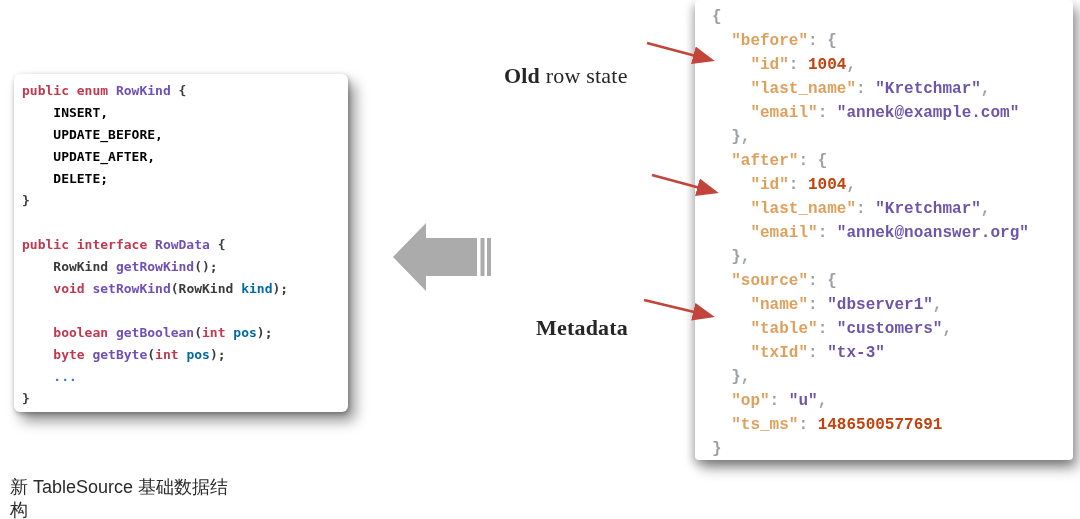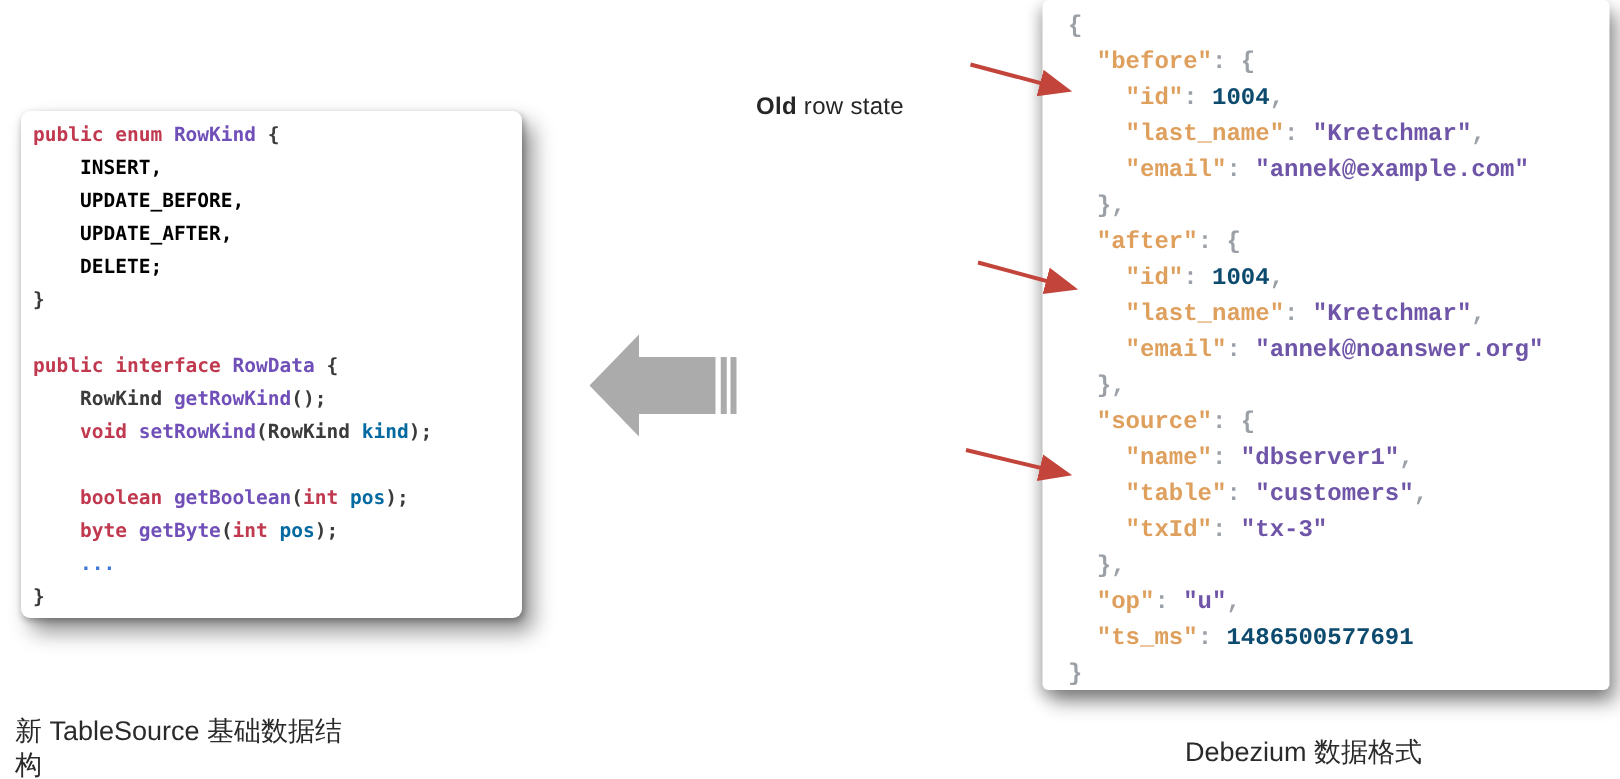--- a/index.html
+++ b/index.html
@@ -24,24 +24,25 @@
   .json-card pre.listing{
     padding:5px 0 0 17px;
     font:bold 16px/24px "Liberation Mono",monospace;color:#9aa0a6;
   }
   .line{white-space:pre;}
   
   .c-kw{color:#c0394f;} .c-ty{color:#7050b8;} .c-cn{color:#000000;}
   .c-pm{color:#0369a1;} .c-pl{color:#3b3b3b;} .c-el{color:#3e78d8;}
   
   .j-key{color:#dfa05e;} .j-pn{color:#9aa0a6;}
-  .j-str{color:#6f55a8;} .j-num{color:#0c4a6e;text-align:center;}
+  .j-str{color:#6f55a8;} .j-num{color:#c2410c;text-align:center;}
   .anno{
-    position:absolute;font-size:16px;color:#262626;letter-spacing:.2px;
+    position:absolute;font-size:22px;color:#262626;letter-spacing:.2px;
     white-space:nowrap;
+    font-family:Liberation Serif, serif;
   }
   .anno b{font-weight:bold;}
   .anno-old{left:504px;top:63px;}
   .anno-new{left:504px;top:195px;}
   .anno-meta{left:536px;top:315px;font-weight:bold;}
   .caption{position:absolute;color:#2a2a2a;font-size:18px;line-height:23px;}
   .caption-left{left:10px;top:476px;width:228px;text-align:left;}
   .caption-right{left:790px;top:490px;white-space:nowrap;}
   svg.overlay{position:absolute;left:0;top:0;pointer-events:none;}
 </style>
@@ -56,25 +57,25 @@
 
   <div class="caption caption-left">
     <div>新 TableSource 基础数据结</div>
     <div>构</div>
   </div>
 
   <section class="card json-card">
     <pre class="listing" id="json-lines"><div class="line"><span class="j-pn">{</span></div><div class="line"><span class="j-key">  "before"</span><span class="j-pn">: {</span></div><div class="line"><span class="j-key">    "id"</span><span class="j-pn">: </span><span class="j-num">1004</span><span class="j-pn">,</span></div><div class="line"><span class="j-key">    "last_name"</span><span class="j-pn">: </span><span class="j-str">"Kretchmar"</span><span class="j-pn">,</span></div><div class="line"><span class="j-key">    "email"</span><span class="j-pn">: </span><span class="j-str">"annek@example.com"</span></div><div class="line"><span class="j-pn">  },</span></div><div class="line"><span class="j-key">  "after"</span><span class="j-pn">: {</span></div><div class="line"><span class="j-key">    "id"</span><span class="j-pn">: </span><span class="j-num">1004</span><span class="j-pn">,</span></div><div class="line"><span class="j-key">    "last_name"</span><span class="j-pn">: </span><span class="j-str">"Kretchmar"</span><span class="j-pn">,</span></div><div class="line"><span class="j-key">    "email"</span><span class="j-pn">: </span><span class="j-str">"annek@noanswer.org"</span></div><div class="line"><span class="j-pn">  },</span></div><div class="line"><span class="j-key">  "source"</span><span class="j-pn">: {</span></div><div class="line"><span class="j-key">    "name"</span><span class="j-pn">: </span><span class="j-str">"dbserver1"</span><span class="j-pn">,</span></div><div class="line"><span class="j-key">    "table"</span><span class="j-pn">: </span><span class="j-str">"customers"</span><span class="j-pn">,</span></div><div class="line"><span class="j-key">    "txId"</span><span class="j-pn">: </span><span class="j-str">"tx-3"</span></div><div class="line"><span class="j-pn">  },</span></div><div class="line"><span class="j-key">  "op"</span><span class="j-pn">: </span><span class="j-str">"u"</span><span class="j-pn">,</span></div><div class="line"><span class="j-key">  "ts_ms"</span><span class="j-pn">: </span><span class="j-num">1486500577691</span></div><div class="line"><span class="j-pn">}</span></div></pre>
   </section>
 
-  <div class="caption caption-right">Debezium 数据格式</div>
 
   <div class="anno anno-old"><b>Old</b><span> row state</span></div>
 
 
+  <div class="anno anno-meta"><b>Metadata</b></div>
 
   <svg class="overlay" width="1080" height="519" viewBox="0 0 1080 519">
     <defs>
       <marker id="rhead" markerWidth="9" markerHeight="8" refX="7" refY="3.5" orient="auto">
         <path d="M0,0 L8.5,3.5 L0,7 Z" fill="#c2443a"></path>
       </marker>
     </defs>
     <line x1="647" y1="43" x2="711" y2="60" stroke="#c2443a" stroke-width="2.6" marker-end="url(#rhead)"></line>
     <line x1="652" y1="175" x2="715" y2="192" stroke="#c2443a" stroke-width="2.6" marker-end="url(#rhead)"></line>
     <line x1="644" y1="300" x2="711" y2="316" stroke="#c2443a" stroke-width="2.6" marker-end="url(#rhead)"></line>

